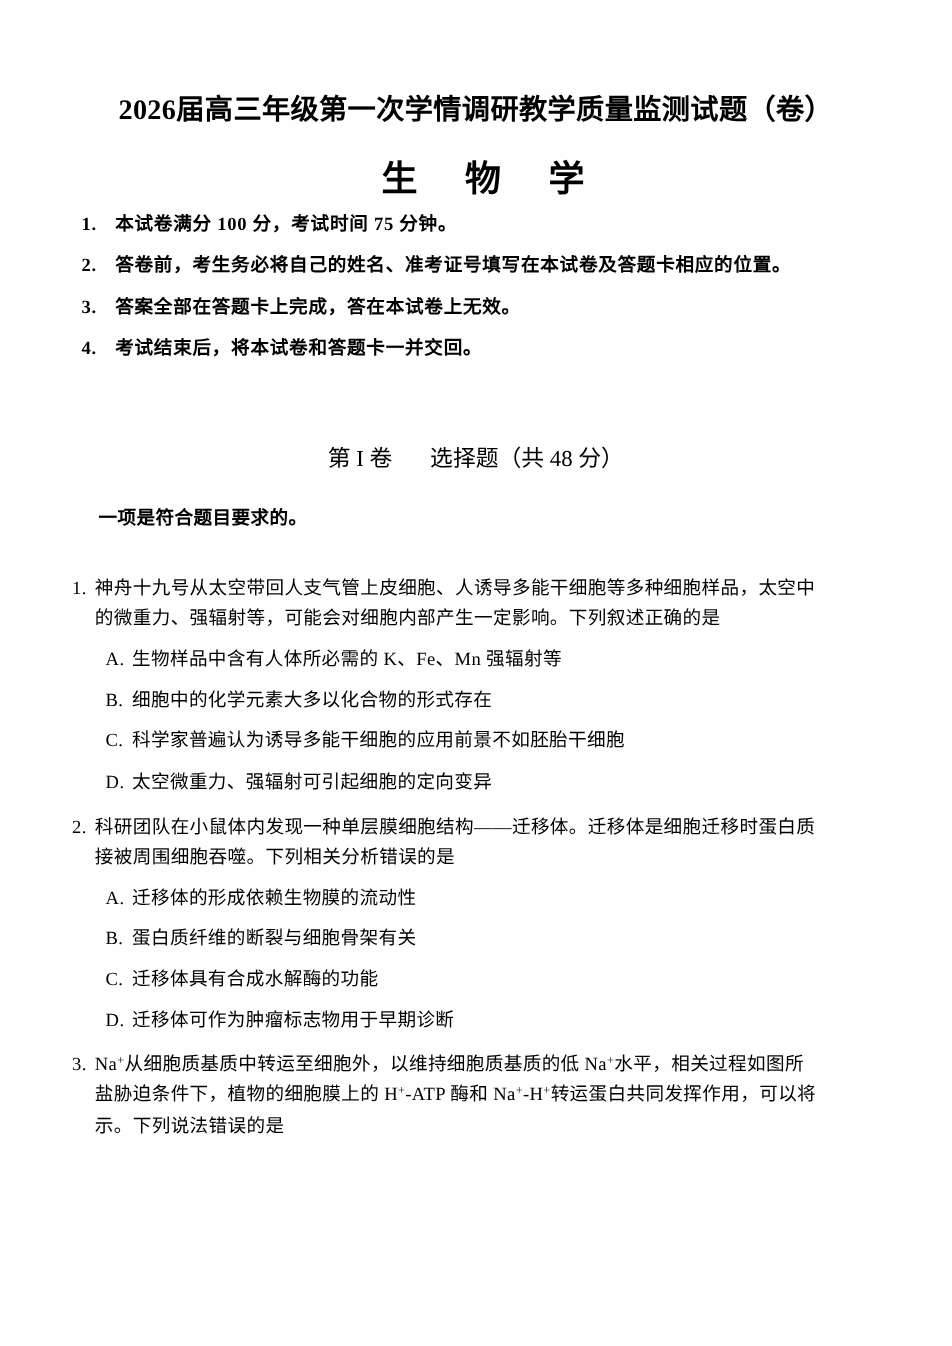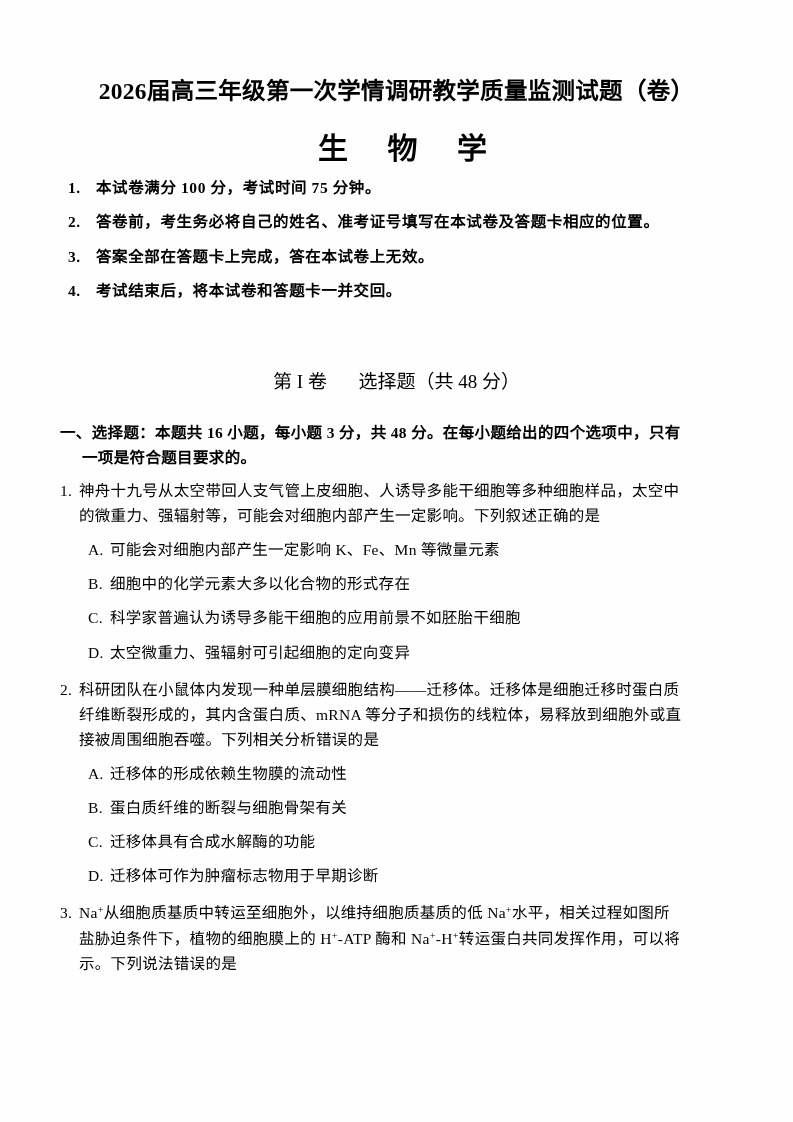--- a/index.html
+++ b/index.html
@@ -202,38 +202,37 @@
       </div>
     </div>
 
     <div class="section-head">
       <span>第 I 卷</span>
       <span class="gap"></span>
       <span>选择题（共 48 分）</span>
     </div>
 
     <div class="part-instruction">
-      <span>一、选择题：本题共 16 小题，每小题 3 分，共 48 分。在每小题给出的四个选项中，只有</span>
       <span class="cont">一项是符合题目要求的。</span>
     </div>
 
     <div class="questions">
 
       <div class="question">
         <div class="q-stem">
           <span class="q-num">1.</span>
           <span class="q-body">
             <span class="line">神舟十九号从太空带回人支气管上皮细胞、人诱导多能干细胞等多种细胞样品，太空中</span>
             <span class="line">的微重力、强辐射等，可能会对细胞内部产生一定影响。下列叙述正确的是</span>
           </span>
         </div>
         <div class="options">
           <div class="option">
             <span class="opt-label">A.</span>
-            <span class="opt-text">可能会对细胞内部产生一定影响 K、Fe、Mn 等微量元素</span>
+            <span class="opt-text">生物样品中含有人体所必需的 K、Fe、Mn 强辐射等</span>
           </div>
           <div class="option">
             <span class="opt-label">B.</span>
             <span class="opt-text">细胞中的化学元素大多以化合物的形式存在</span>
           </div>
           <div class="option">
             <span class="opt-label">C.</span>
             <span class="opt-text">科学家普遍认为诱导多能干细胞的应用前景不如胚胎干细胞</span>
           </div>
           <div class="option">
@@ -241,21 +240,20 @@
             <span class="opt-text">太空微重力、强辐射可引起细胞的定向变异</span>
           </div>
         </div>
       </div>
 
       <div class="question" style="margin-top:12px;">
         <div class="q-stem">
           <span class="q-num">2.</span>
           <span class="q-body">
             <span class="line">科研团队在小鼠体内发现一种单层膜细胞结构——迁移体。迁移体是细胞迁移时蛋白质</span>
-            <span class="line">纤维断裂形成的，其内含蛋白质、mRNA 等分子和损伤的线粒体，易释放到细胞外或直</span>
             <span class="line">接被周围细胞吞噬。下列相关分析错误的是</span>
           </span>
         </div>
         <div class="options">
           <div class="option">
             <span class="opt-label">A.</span>
             <span class="opt-text">迁移体的形成依赖生物膜的流动性</span>
           </div>
           <div class="option">
             <span class="opt-label">B.</span>

